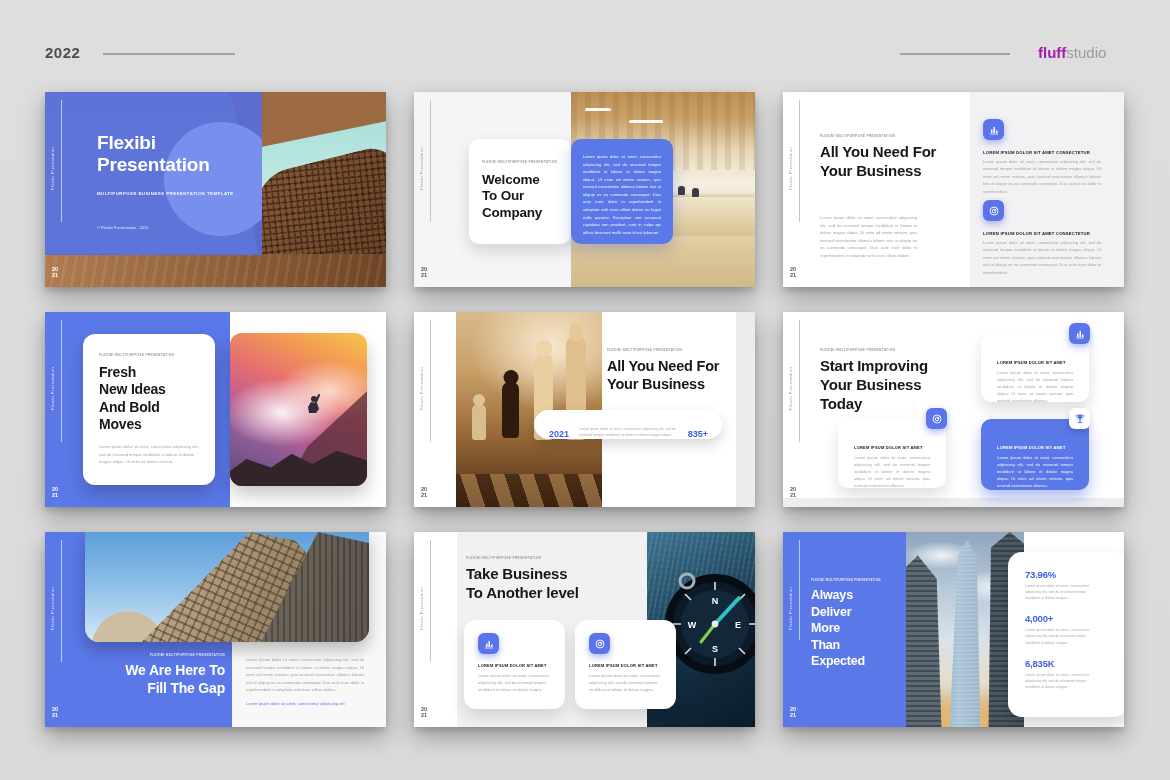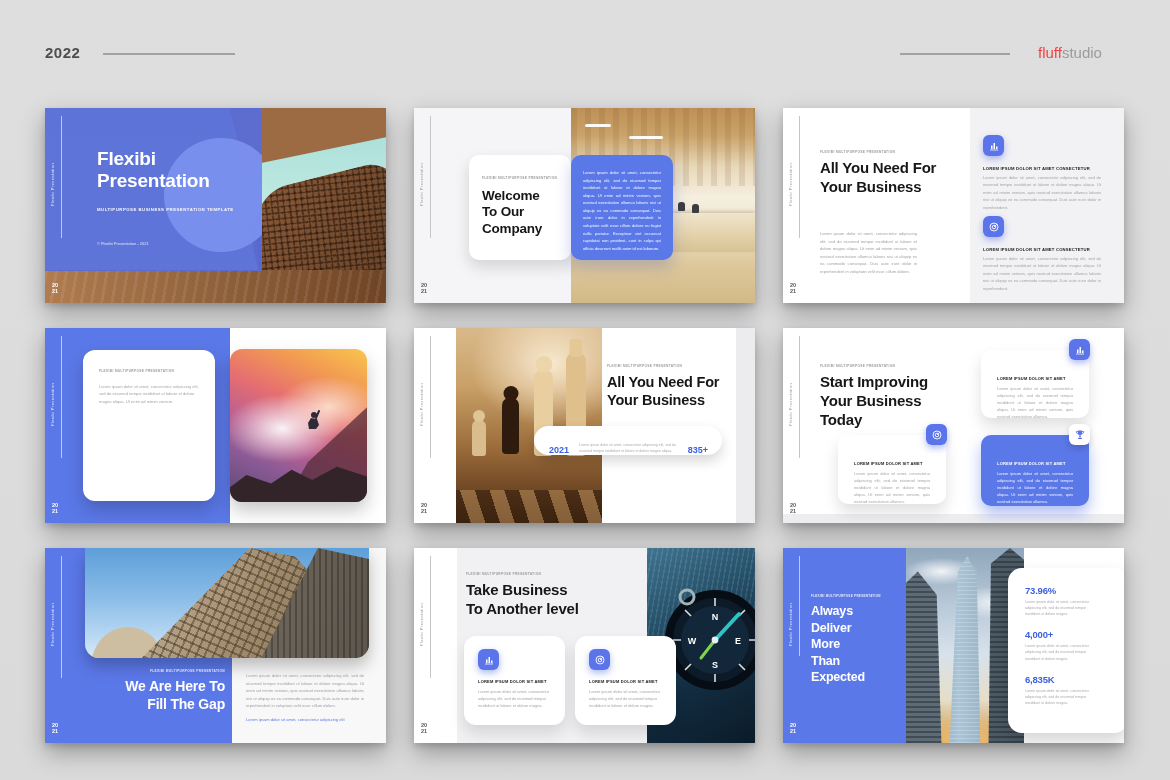--- a/index.html
+++ b/index.html
@@ -4,23 +4,23 @@
 <style>
 *{margin:0;padding:0;box-sizing:border-box}
 html,body{width:1170px;height:780px}
 body{background:linear-gradient(180deg,#dededf 0%,#dadadb 100%);font-family:"Liberation Sans",sans-serif;position:relative;overflow:hidden}
 .pre{white-space:pre-line}
 
 .hdr-year{position:absolute;left:45px;top:44px;font-size:15px;font-weight:bold;color:#4e4e4e;letter-spacing:.5px}
 .hdr-line-l{position:absolute;left:103px;top:53px;width:132px;height:2px;background:#a2a2a2}
 .hdr-line-r{position:absolute;left:900px;top:53px;width:110px;height:2px;background:#a2a2a2}
 .hdr-brand{position:absolute;left:1038px;top:44px;font-size:15px;color:#9b9b9b}
-.hdr-brand b{color:#ef4444;font-weight:normal}
-
-.grid{position:absolute;left:45px;top:108px;display:grid;grid-template-columns:repeat(3,341px);grid-auto-rows:195px;column-gap:28px;row-gap:25px}
+.hdr-brand b{color:#a21caf;font-weight:bold}
+
+.grid{position:absolute;left:45px;top:92px;display:grid;grid-template-columns:repeat(3,341px);grid-auto-rows:195px;column-gap:28px;row-gap:25px}
 .slide{position:relative;background:#fff;overflow:hidden;box-shadow:0 10px 22px rgba(0,0,0,.30),0 3px 6px rgba(0,0,0,.14)}
 
 .vtext{position:absolute;left:5px;top:8px;writing-mode:vertical-rl;transform:rotate(180deg);font-size:4px;letter-spacing:.4px;color:#9a9a9a;height:90px}
 .vline{position:absolute;left:16px;top:8px;width:1px;height:122px;background:#c6c6c9}
 .pnum{position:absolute;left:7px;bottom:8px;font-size:5.5px;font-weight:bold;color:#55555a;line-height:1.2;white-space:pre-line}
 .light .vtext{color:rgba(255,255,255,.85)}
 .light .vline{background:rgba(255,255,255,.6)}
 .light .pnum{color:#fff}
 .eyebrow{position:absolute;font-size:3.2px;font-weight:bold;letter-spacing:.35px;color:#9b9b9e}
 .h-title{position:absolute;font-weight:bold;color:#17171a;letter-spacing:-.2px;line-height:1.25}
@@ -210,20 +210,24 @@
     <div class="vtext">Flexibi Presentation</div>
     <div class="vline"></div>
     <div class="pnum">20
 21</div>
   </div>
 
   <div class="slide light">
     <div class="s4-blue"></div>
     <div class="s4-card">
       <span class="eyebrow">FLEXIBI MULTIPURPOSE PRESENTATION</span>
+      <div class="s4-title pre">Fresh
+New Ideas
+And Bold
+Moves</div>
       <div class="s4-body">Lorem ipsum dolor sit amet, consectetur adipiscing elit, sed do eiusmod tempor incididunt ut labore et dolore magna aliqua. Ut enim ad minim veniam.</div>
     </div>
     <div class="s4-photo">
       <div class="s4-mount"></div>
       <div class="s4-rocks"></div>
       <svg class="s4-person" width="26" height="26" viewBox="0 0 26 26">
         <circle cx="13" cy="9" r="3" fill="#2f2b38"></circle>
         <path d="M10 12l6 1 2 6-3 4h-7l-1-6z" fill="#2f2b38"></path>
         <path d="M15 12l3-7" stroke="#2f2b38" stroke-width="2" stroke-linecap="round"></path>
       </svg>

